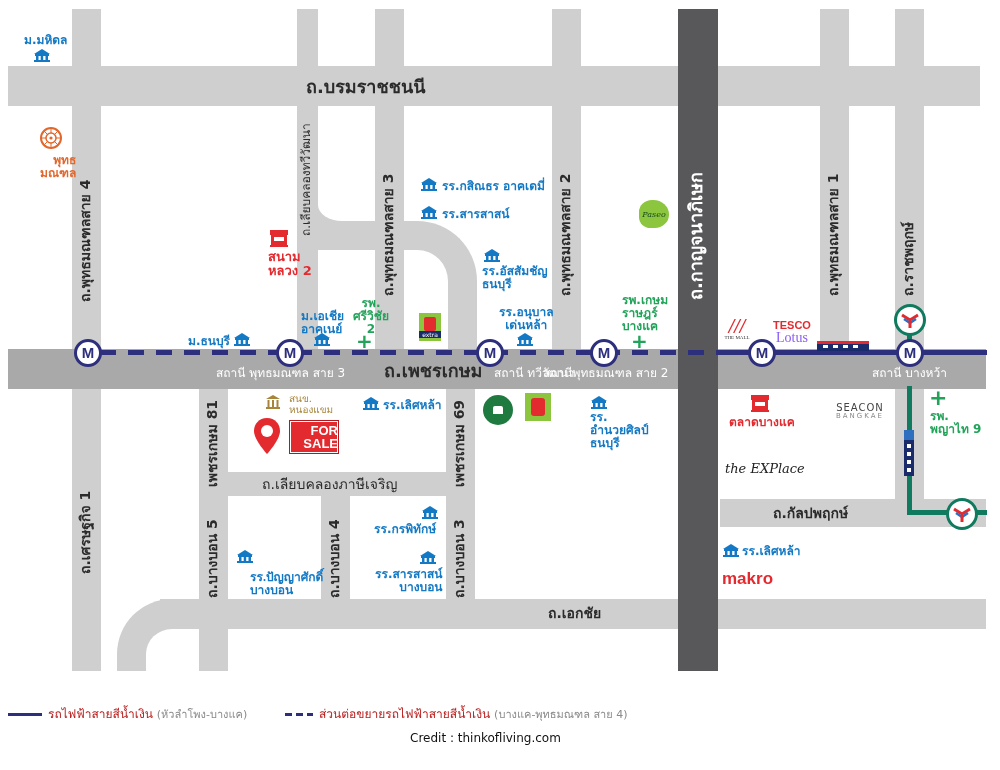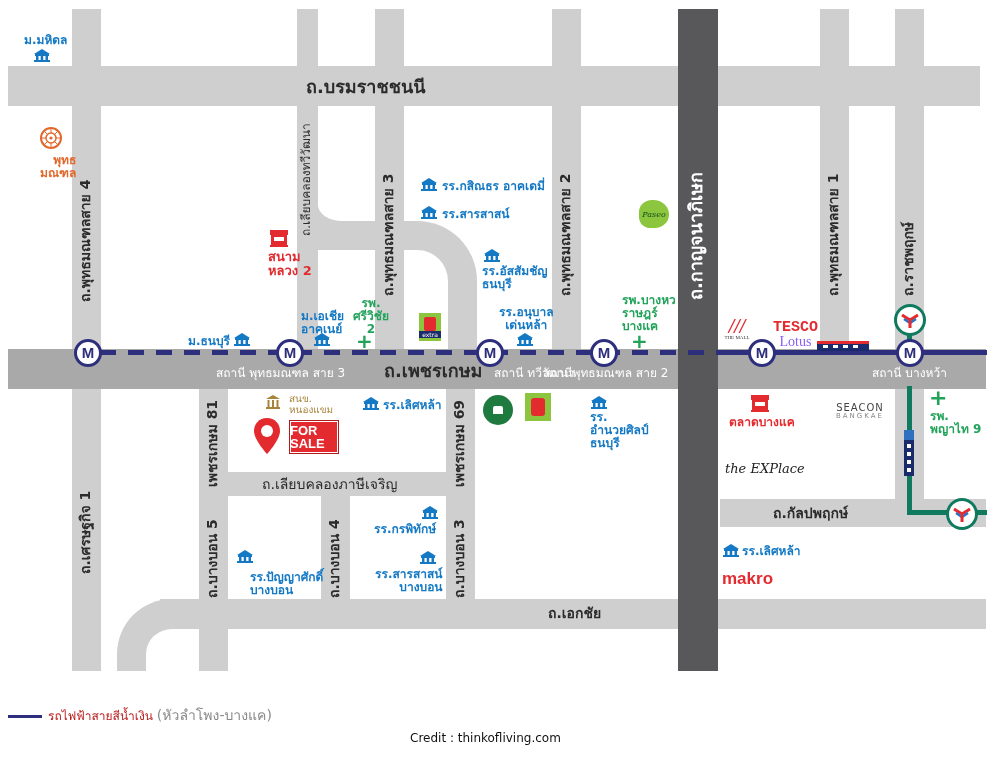--- a/index.html
+++ b/index.html
@@ -22,23 +22,23 @@
   .m-station { position:absolute; width:22px; height:22px; border-radius:50%; background:#ffffff; border:3px solid #2e2f7c; color:#2e2f7c; font-weight:bold; font-size:15px; text-align:center; line-height:22px; font-family:"Liberation Sans", sans-serif; }
   .bts { position:absolute; width:26px; height:26px; border-radius:50%; background:#ffffff; border:3px solid #0f7a5d; }
   .bts svg { position:absolute; left:3px; top:3px; }
   .line-solid { position:absolute; background:#2e2f7c; height:5px; }
   .line-dash { position:absolute; height:5px; background-image:linear-gradient(90deg,#2e2f7c 0,#2e2f7c 16px,transparent 16px,transparent 28px); background-size:28px 5px; }
   .line-green { position:absolute; background:#0f7a5d; }
   .legend { position:absolute; top:704px; left:0; width:1000px; height:22px; font-size:12px; }
   .legend .item { position:absolute; top:0; white-space:nowrap; }
   .legend .swatch { display:inline-block; width:34px; height:3px; vertical-align:middle; margin-right:6px; }
   .legend .strong { font-weight:normal; color:#b91c1c; }
-  .legend .sub { color:#8a8a8a; font-size:14px; }
+  .legend .sub { color:#8a8a8a; font-size:11px; }
   .credit { position:absolute; top:731px; left:410px; font-size:12px; color:#111; font-family:"DejaVu Sans", sans-serif; }
-  .forsale { position:absolute; background:#e32a2f; color:#fff; font-weight:bold; font-family:"Liberation Sans", sans-serif; font-size:13px; line-height:13px; text-align:left; border:1px solid #b01a1f; box-shadow:0 0 0 1px #fff inset; }
+  .forsale { position:absolute; background:#e32a2f; color:#fff; font-weight:bold; font-family:"Liberation Sans", sans-serif; font-size:13px; line-height:13px; text-align:right; border:1px solid #b01a1f; box-shadow:0 0 0 1px #fff inset; }
   .logo-box { position:absolute; display:flex; align-items:center; justify-content:center; }
 </style>
 </head>
 <body>
 
 <div class="map">
 
   <div class="road" style="left:8px;top:66px;width:972px;height:40px;"></div>
 
   <div class="road" style="left:72px;top:9px;width:29px;height:340px;"></div>
@@ -257,33 +257,33 @@
       <rect x="7.7" y="8" width="2.5" height="4" fill="#1479c4"></rect>
       <rect x="12.5" y="8" width="2.5" height="4" fill="#1479c4"></rect>
       <rect x="1" y="12" width="16" height="2" fill="#1479c4"></rect>
     </svg>
 
   <div class="logo-box" style="left:639px;top:200px;width:30px;height:28px;background:#8cc63f;border-radius:45% 55% 50% 40%;">
     <span style="font-size:8px;color:#1a4d1a;font-style:italic;font-family:'DejaVu Serif',serif;">Paseo</span>
   </div>
 
   <div class="lbl green" style="left:622px;top:294px;">
-    <div>รพ.บางหว</div>
+    <div>รพ.เกษม</div>
     <div>ราษฎร์</div>
     <div>บางแค</div>
   </div>
   <div class="lbl" style="left:631px;top:331px;color:#22a35a;font-size:20px;font-weight:bold;">+</div>
 
   <div class="logo-box" style="left:720px;top:314px;width:34px;height:28px;flex-direction:column;">
     <div style="font-family:'Liberation Serif',serif;font-size:20px;color:#e32a2f;font-weight:bold;font-style:italic;line-height:18px;">///</div>
     <div style="font-size:5px;color:#333;font-family:'Liberation Serif',serif;">THE MALL</div>
   </div>
 
   <div class="lbl" style="left:773px;top:320px;text-align:center;line-height:1;">
-    <div style="font-family:Liberation Mono, monospace;font-size:15px;font-weight:bold;color:#e32a2f;">TESCO</div>
+    <div style="font-family:Liberation Sans, sans-serif;font-size:11px;font-weight:bold;color:#e32a2f;">TESCO</div>
     <div style="font-family:'Liberation Serif',serif;font-size:14px;color:#8b5cf6;">Lotus</div>
   </div>
 
   <svg class="icon" style="left:265px;top:394px;" width="16" height="16" viewBox="0 0 16 16">
       <path d="M1 5 L8 1 L15 5 Z" fill="#a7843a"></path>
       <rect x="2.5" y="6" width="2" height="7" fill="#a7843a"></rect>
       <rect x="7" y="6" width="2" height="7" fill="#a7843a"></rect>
       <rect x="11.5" y="6" width="2" height="7" fill="#a7843a"></rect>
       <rect x="1" y="13" width="14" height="2" fill="#a7843a"></rect>
     </svg>
@@ -401,15 +401,19 @@
     <div>รร.ปัญญาศักดิ์</div>
     <div>บางบอน</div>
   </div>
 </div>
 
 <div class="legend">
   <div class="item" style="left:8px;">
     <span class="swatch" style="background:#2e2f7c;"></span><span class="strong">รถไฟฟ้าสายสีน้ำเงิน</span>
     <span class="sub">(หัวลำโพง-บางแค)</span>
   </div>
+  <div class="item" style="left:285px;">
+    <span class="swatch" style="background-image:linear-gradient(90deg,#2e2f7c 0,#2e2f7c 7px,transparent 7px,transparent 11px);background-size:11px 3px;width:28px;"></span><span class="strong">ส่วนต่อขยายรถไฟฟ้าสายสีน้ำเงิน</span>
+    <span class="sub">(บางแค-พุทธมณฑล สาย 4)</span>
+  </div>
 </div>
 
 <div class="credit">Credit : thinkofliving.com</div>
 
 </body></html>

